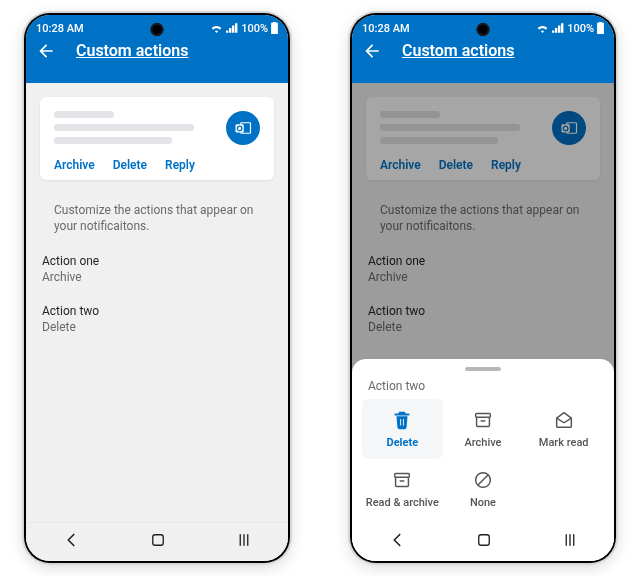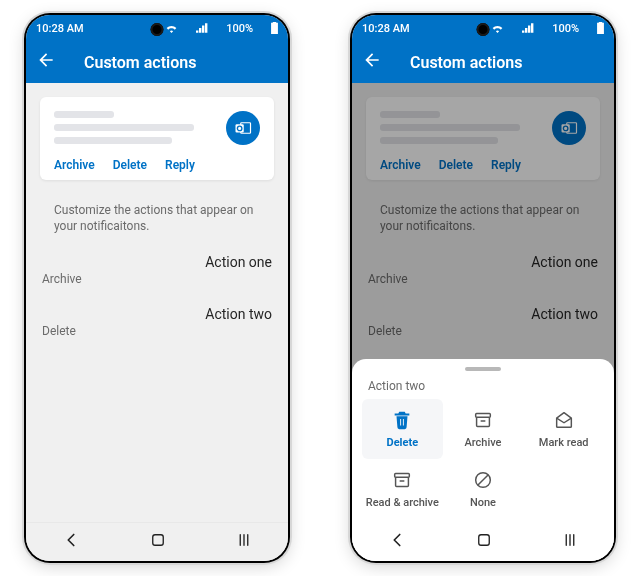--- a/index.html
+++ b/index.html
@@ -64,35 +64,36 @@
     display: flex;
     align-items: center;
     justify-content: space-between;
     padding: 0 10px;
     font-size: 11px;
     font-weight: 500;
   }
   .statusbar .s-right {
     display: flex;
     align-items: center;
-    gap: 18px;
+    gap: 3px;
   }
   .statusbar svg { display: block; }
 
   
   .appbar {
     background: var(--outlook-blue);
     height: 42px;
     color: #fff;
     display: flex;
-    align-items: center;
+    align-items: flex-start;
     padding: 0 10px;
-    gap: 28px;
+    gap: 20px;
     font-size: 16px;
     font-weight: 600;
+    text-decoration: underline;
   }
 
   
   .content {
     flex: 1 1 auto;
     position: relative;
     overflow: hidden;
   }
 
   
@@ -139,23 +140,22 @@
   .info-text {
     color: var(--text-muted);
     font-size: 12px;
     line-height: 1.35;
     padding: 22px 16px 10px 28px;
   }
   .action-row {
     padding: 10px 16px 10px 16px;
   }
   .action-row .r-title {
-    font-size: 14px;
+    font-size: 12px;
     color: var(--text-strong);
-    text-align: right;
   }
   .action-row .r-value {
     font-size: 12px;
     color: var(--text-muted);
     margin-top: 2px;
   }
 
   
   .navbar {
     height: 38px;

